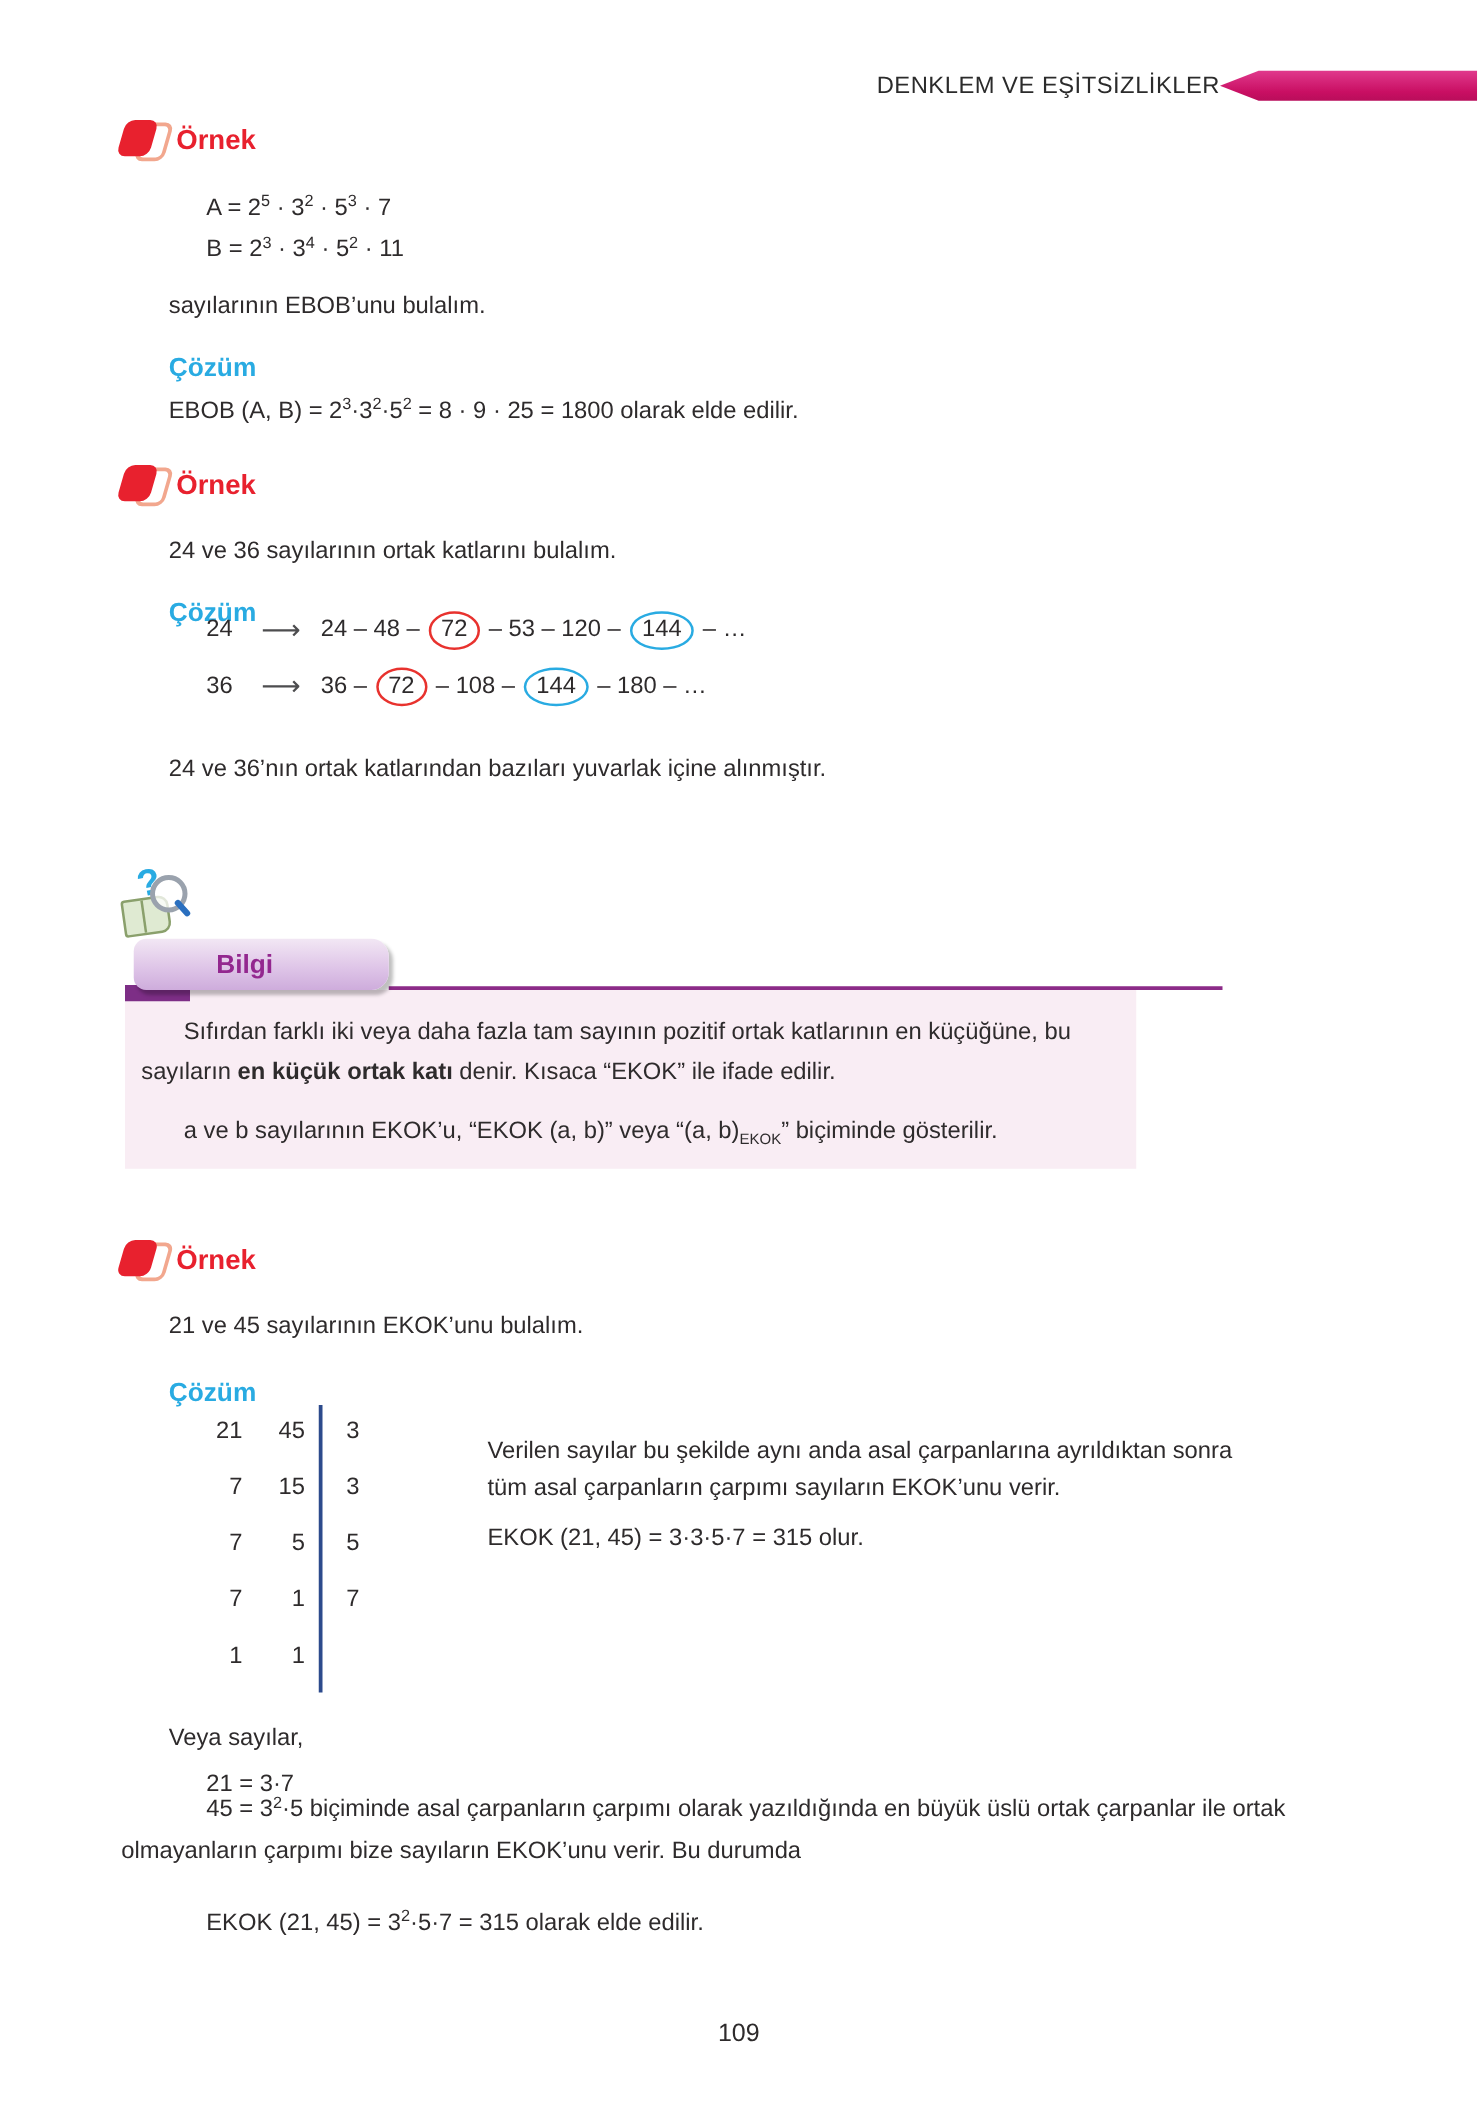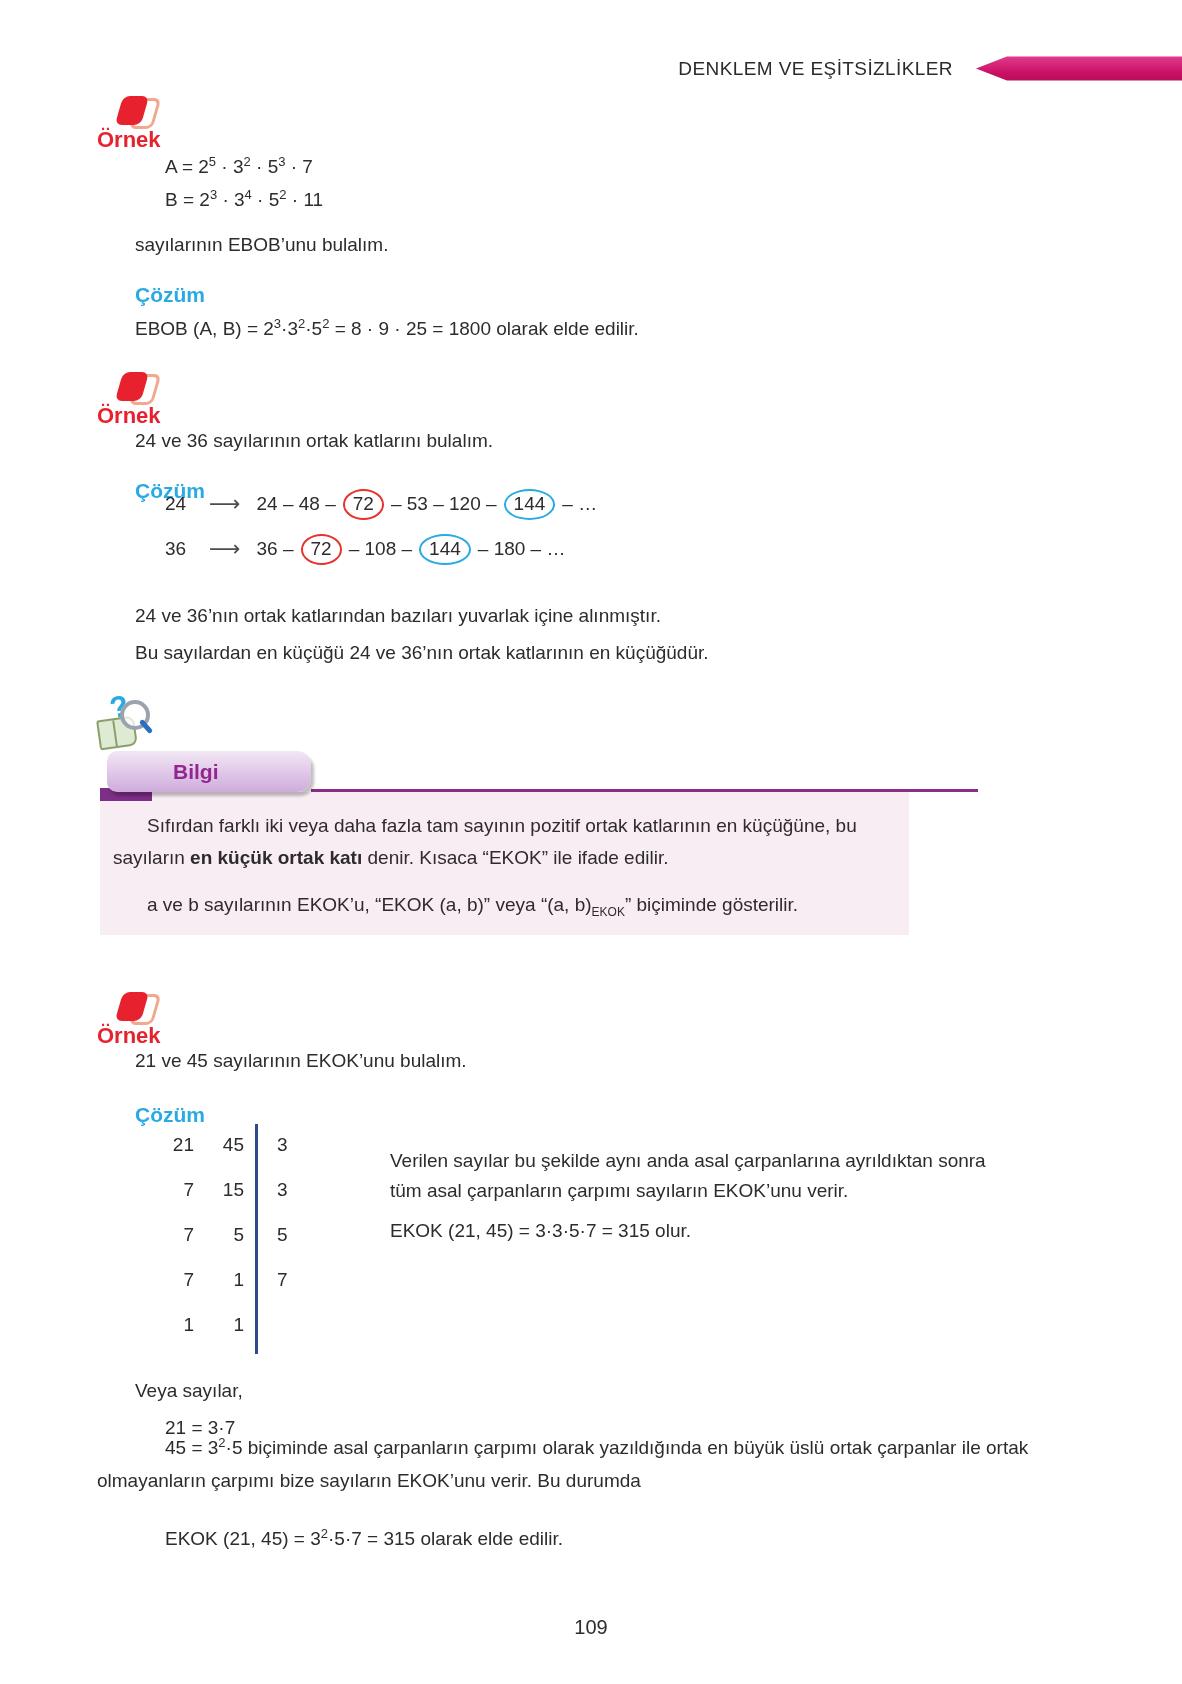--- a/index.html
+++ b/index.html
@@ -2,30 +2,30 @@
 <html lang="tr"><head>
 <meta charset="utf-8">
 <style>
   html,body{margin:0;padding:0;background:#ffffff;}
   .page{
     position:relative;width:1182px;height:1684px;background:#ffffff;overflow:hidden;
     font-family:"Liberation Sans","DejaVu Sans",sans-serif;color:#2e2b2c;font-size:19px;
   }
   .abs{position:absolute;}
   
-  .page-header{top:56px;right:0;display:flex;align-items:center;gap:23px;}
+  .page-header{top:56px;right:0;display:flex;align-items:center;gap:0;}
   .header-title{font-size:19px;letter-spacing:.4px;color:#2b2b2b;}
   .header-arrow{
     width:206px;height:25px;
     background:linear-gradient(180deg,#e13b8e 0%,#c90f63 70%,#b80d5a 100%);
     clip-path:polygon(0 50%,15% 2%,100% 2%,100% 98%,15% 98%);
     filter:drop-shadow(-2px 3px 2px rgba(0,0,0,.28));
   }
   
-  .ornek-head{display:flex;align-items:flex-end;flex-direction:column;}
+  .ornek-head{display:flex;align-items:center;}
   .ornek-icon{position:relative;width:44px;height:31px;flex:none;}
   .ornek-icon .back{
     position:absolute;left:16px;top:2px;width:18px;height:25px;
     border:3px solid #f2a78e;border-radius:7px;transform:skewX(-16deg);background:#fff;
   }
   .ornek-icon .front{
     position:absolute;left:2px;top:0;width:26px;height:29px;
     background:#e8212e;border-radius:7px;transform:skewX(-16deg);
   }
   .ornek-title{color:#e8212e;font-weight:bold;font-size:22px;margin-left:2px;}
@@ -130,21 +130,20 @@
     <span class="seq-body">
         <span>36 –</span>
         <span class="circ circ-red">72</span>
         <span>– 108 –</span>
         <span class="circ circ-cyan">144</span>
         <span>– 180 – …</span>
       </span>
   </div>
 
   <p class="abs t" style="left:135px;top:583px;">24 ve 36’nın ortak katlarından bazıları yuvarlak içine alınmıştır.</p>
-  <p class="abs t" style="left:135px;top:620px;">Bu sayılardan en küçüğü 24 ve 36’nın ortak katlarının en küçüğüdür.</p>
 
   <div class="abs bilgi-icon" style="left:98px;top:692px;z-index:3;">
     <span class="qmark">?</span>
     <span class="book"></span>
     <span class="lens"></span>
     <span class="handle"></span>
   </div>
   <div class="abs bilgi-tab" style="left:107px;top:751px;z-index:2;">
     <span class="bilgi-title">Bilgi</span>
   </div>

